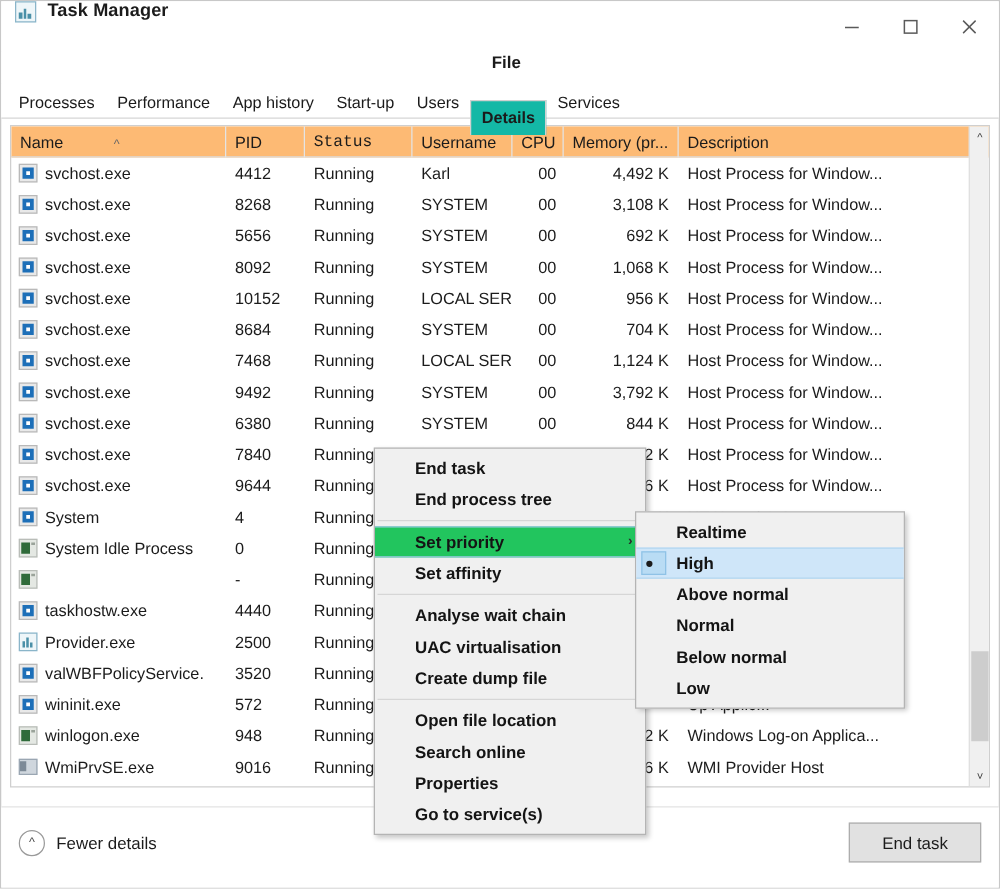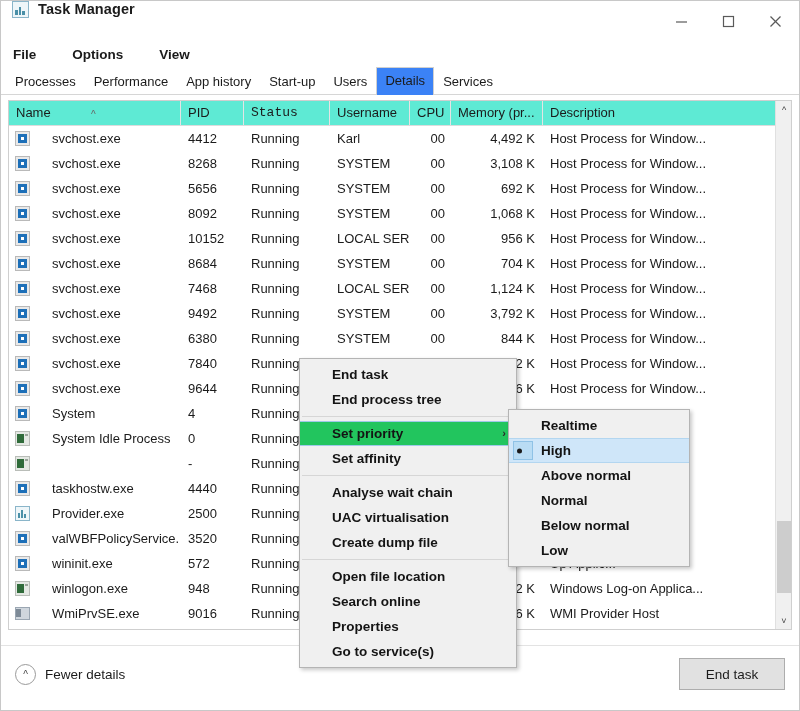--- a/index.html
+++ b/index.html
@@ -64,20 +64,21 @@
   .wbtn svg { display: block; }
 
   
   .menubar {
     height: 26px;
     display: flex;
     align-items: center;
     padding-left: 10px;
     gap: 32px;
     background: #ffffff;
+    flex-direction: column;
   }
   .menubar .mi {
     font-size: 13.5px;
     font-weight: bold;
     color: #1b1b1b;
     padding: 1px 2px;
   }
 
   
   .tabstrip {
@@ -94,44 +95,45 @@
     color: #1b1b1b;
     padding: 3px 8px 5px 8px;
     border: 1px solid transparent;
     border-bottom: none;
     line-height: 17px;
     white-space: nowrap;
     position: relative;
     top: 1px;
   }
   .tab.active {
-    background: #3b82f6;
+    background: #14b8a6;
     border-color: #d0d0d0;
     border-bottom-color: #ffffff;
     z-index: 3;
     padding-top: 4px;
     padding-bottom: 6px;
-    top: 1px;
+    top: 14px;
+    font-weight: bold;
   }
 
   
   .tablewrap {
     position: relative;
     margin: 5px 7px 0 7px;
     height: 530px;
     border: 1px solid #cfcfcf;
     background: #ffffff;
     overflow: hidden;
   }
   .thead {
     display: flex;
     height: 25px;
-    align-items: flex-end;
+    align-items: center;
     border-bottom: 1px solid #dcdcdc;
-    background: #5eead4;
+    background: #fdba74;
     font-size: 13px;
     color: #1b1b1b;
     position: relative;
   }
   .th {
     padding: 0 7px;
     height: 25px;
     line-height: 25px;
     border-right: 1px solid #e4e4e4;
     overflow: hidden;
@@ -155,21 +157,21 @@
     color: #1b1b1b;
     white-space: nowrap;
   }
   .cell {
     padding: 0 7px;
     height: 25px;
     line-height: 25px;
     overflow: hidden;
     white-space: nowrap;
   }
-  .c-name  { width: 172px; display: flex; align-items: center; gap: 22px; padding-left: 6px; }
+  .c-name  { width: 172px; display: flex; align-items: center; gap: 6px; padding-left: 6px; }
   .c-pid   { width: 63px; }
   .c-status{ width: 86px; }
   .c-user  { width: 80px; }
   .c-cpu   { width: 41px; text-align: right; padding-right: 6px;}
   .c-mem   { width: 92px; text-align: right; padding-right: 8px; }
   .c-desc  { width: 200px; padding-left: 7px; }
 
   
   .h-name  { width: 172px; }
   .h-pid   { width: 63px; }
@@ -225,21 +227,21 @@
   .ctxmenu {
     position: absolute;
     background: #f0f0f0;
     border: 1px solid #b4b4b4;
     box-shadow: 2px 2px 4px rgba(0,0,0,.22);
     padding: 3px 0;
     z-index: 60;
     font-size: 13.5px;
   }
   #menu-main { left: 298px; top: 357px; width: 218px; }
-  #menu-sub  { left: 507px; top: 408px; width: 182px; }
+  #menu-sub  { left: 507px; top: 408px; width: 216px; }
   .ctxitem {
     height: 25px;
     line-height: 25px;
     padding-left: 32px;
     padding-right: 18px;
     color: #141414;
     font-weight: bold;
     white-space: nowrap;
     position: relative;
   }

